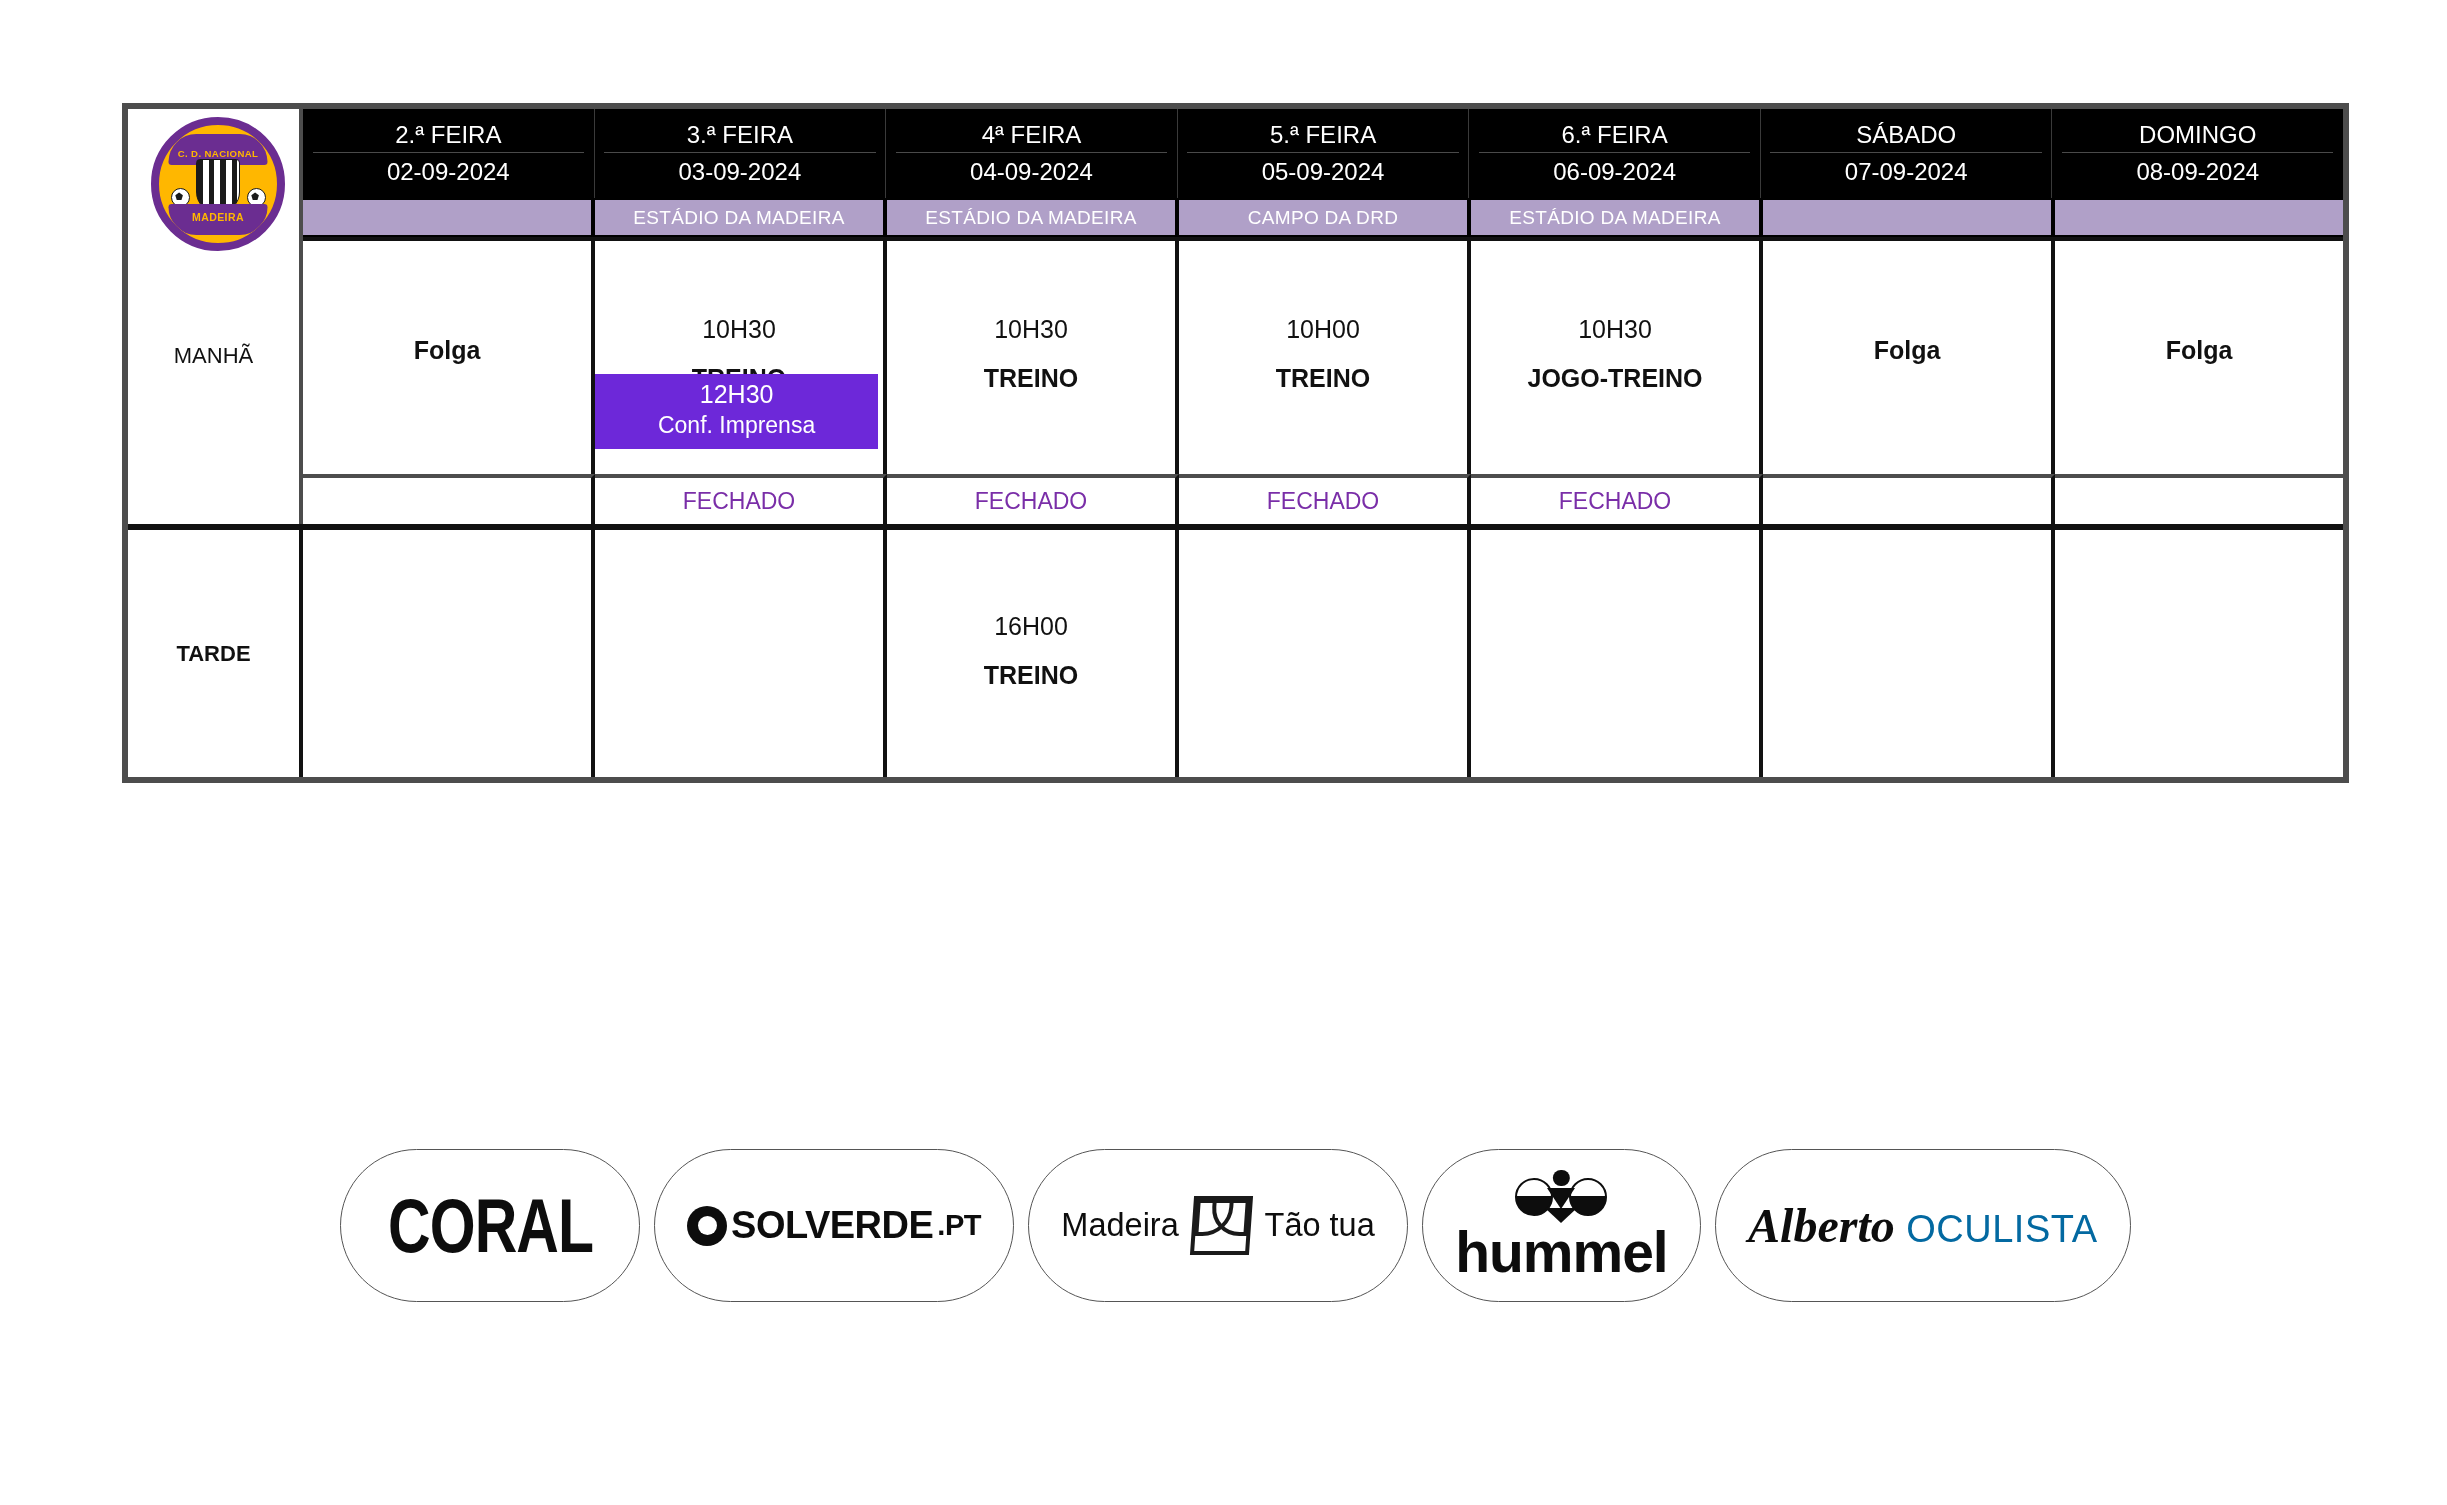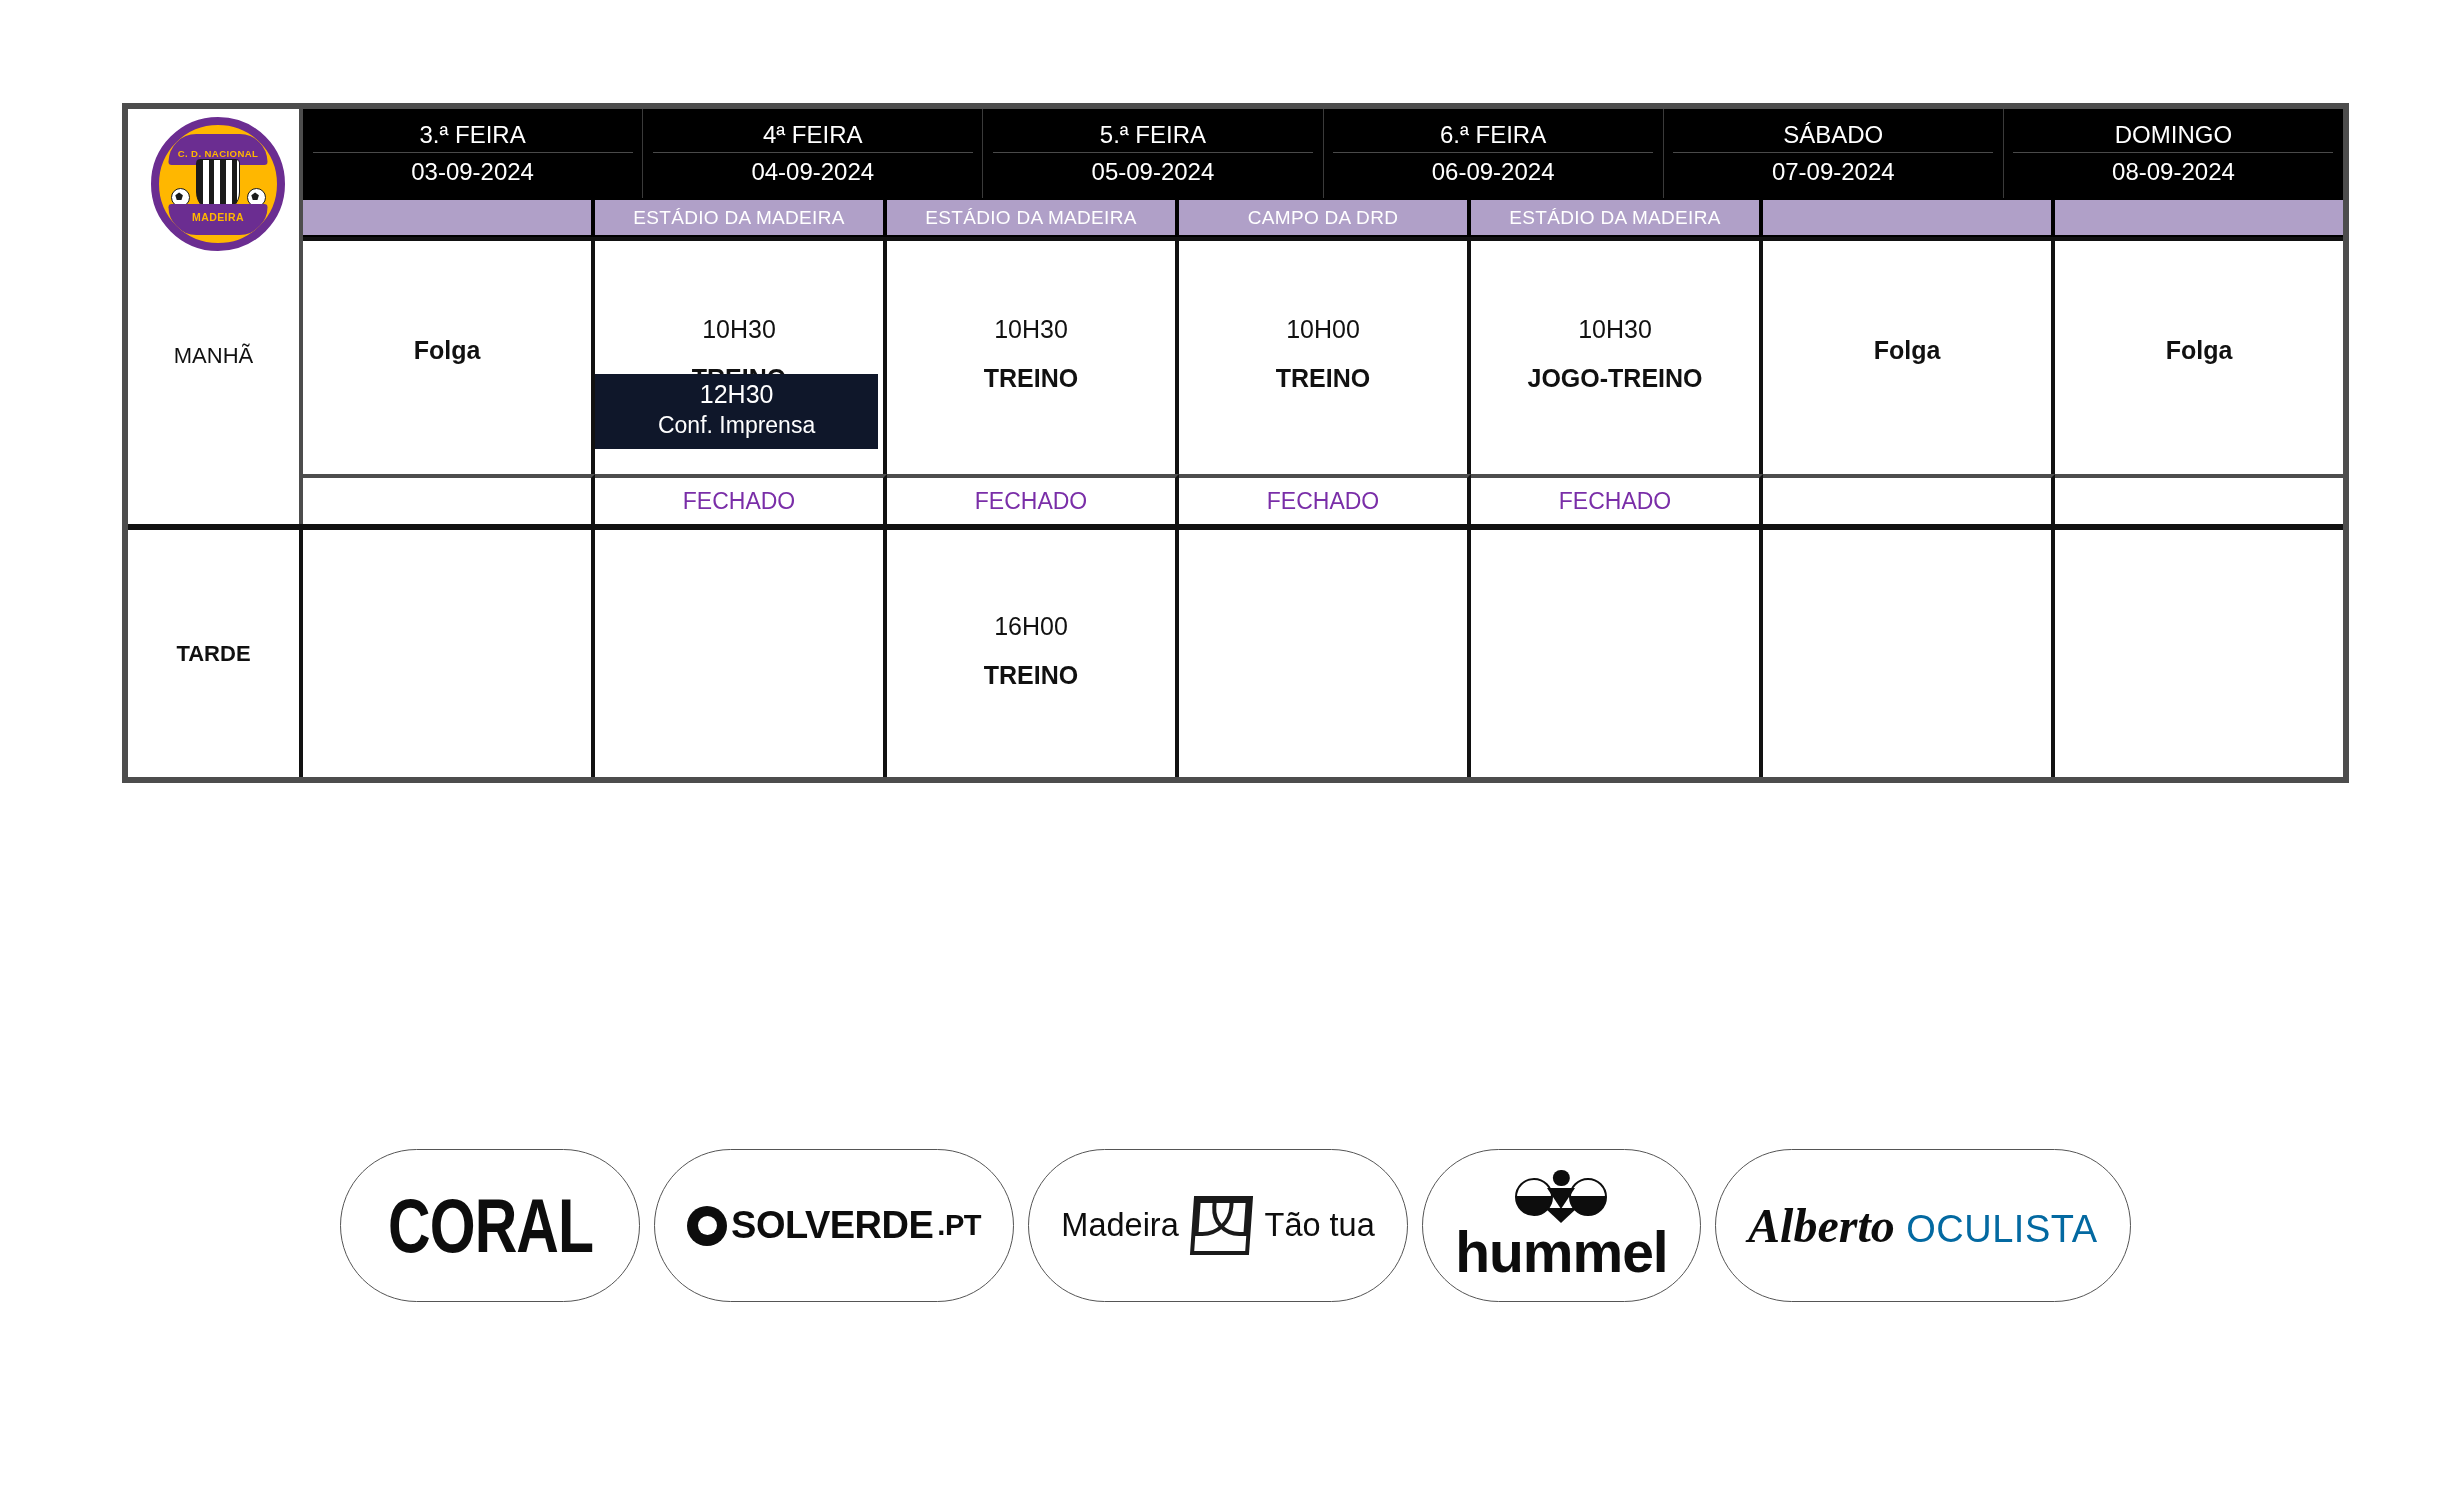--- a/index.html
+++ b/index.html
@@ -130,21 +130,21 @@
     border-top: 4.8px solid #111111;
     padding-top: 75px;
     text-align: center;
   }
   .slot-time { font-size: 25px; color:#111; line-height: 1.1; }
   .slot-act  { font-size: 25px; color:#111; margin-top: 21px; line-height: 1.1; font-weight: bold; }
 
   .presser {
     position: absolute;
     left: 0; right: 4.8px; bottom: 25px;
-    background: #0f172a;
+    background: #6d28d9;
     color: #ffffff;
     padding: 5.7px 0 9.6px 0;
     text-align: center;
   }
   .presser .p-time { font-size: 25px; line-height: 1.25; }
   .presser .p-act  { font-size: 23px; line-height: 1.25; }
 
   
   .row-fechado { height: 50px; }
   .row-fechado .lbl { border-right: 4.8px solid #4d4d4d; }
@@ -350,20 +350,24 @@
 </head>
 <body>
 
 <div id="page">
 
   <div class="sheet">
 
 
     <div class="dayhead">
       <div class="dh-logo"></div>
+      <div class="dh-col">
+        <div class="dh-day">2.ª FEIRA</div>
+        <div class="dh-date">02-09-2024</div>
+      </div>
       <div class="dh-col">
         <div class="dh-day">3.ª FEIRA</div>
         <div class="dh-date">03-09-2024</div>
       </div>
       <div class="dh-col">
         <div class="dh-day">4ª FEIRA</div>
         <div class="dh-date">04-09-2024</div>
       </div>
       <div class="dh-col">
         <div class="dh-day">5.ª FEIRA</div>

